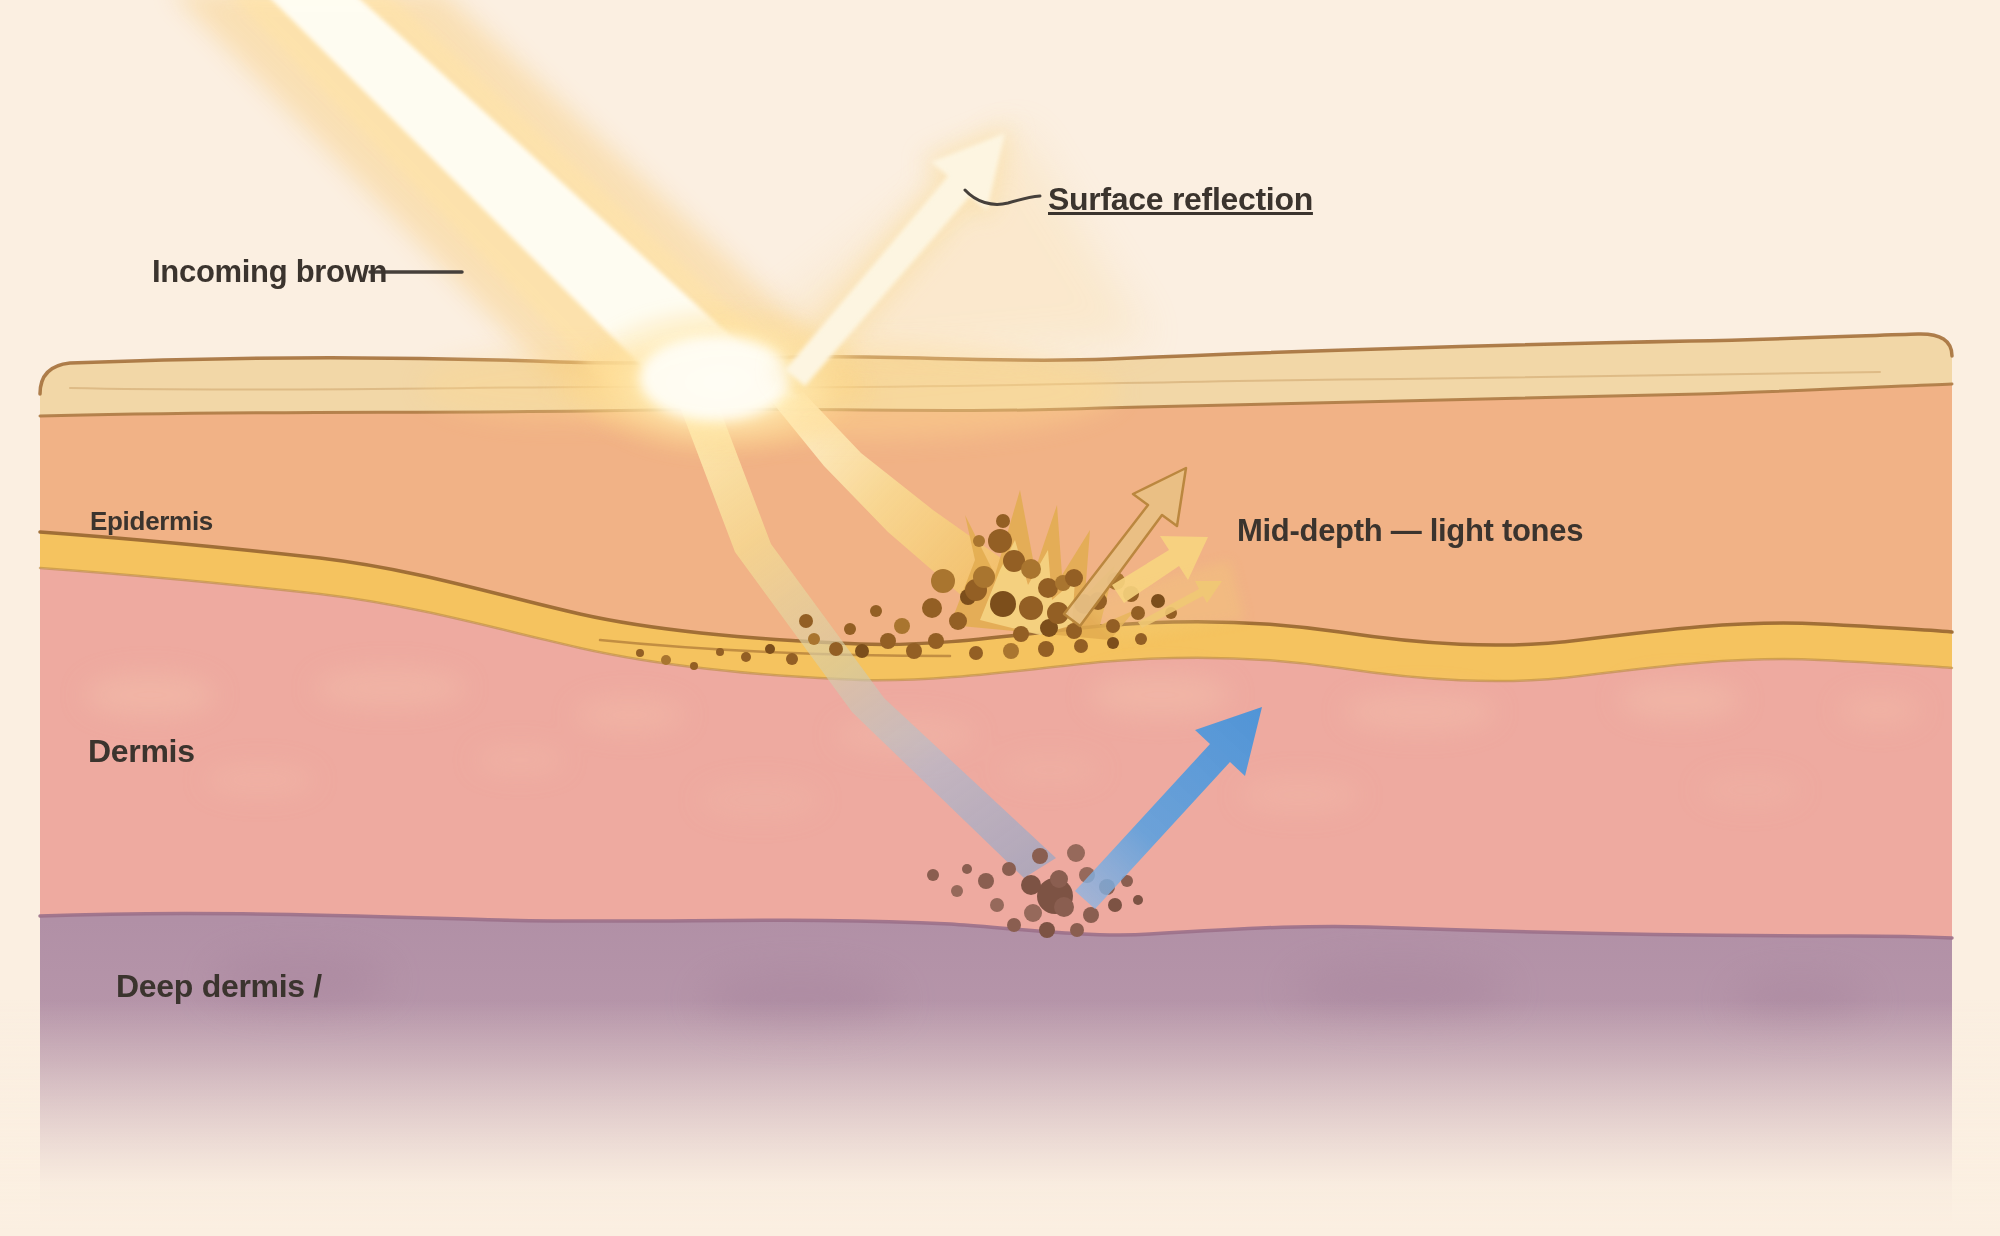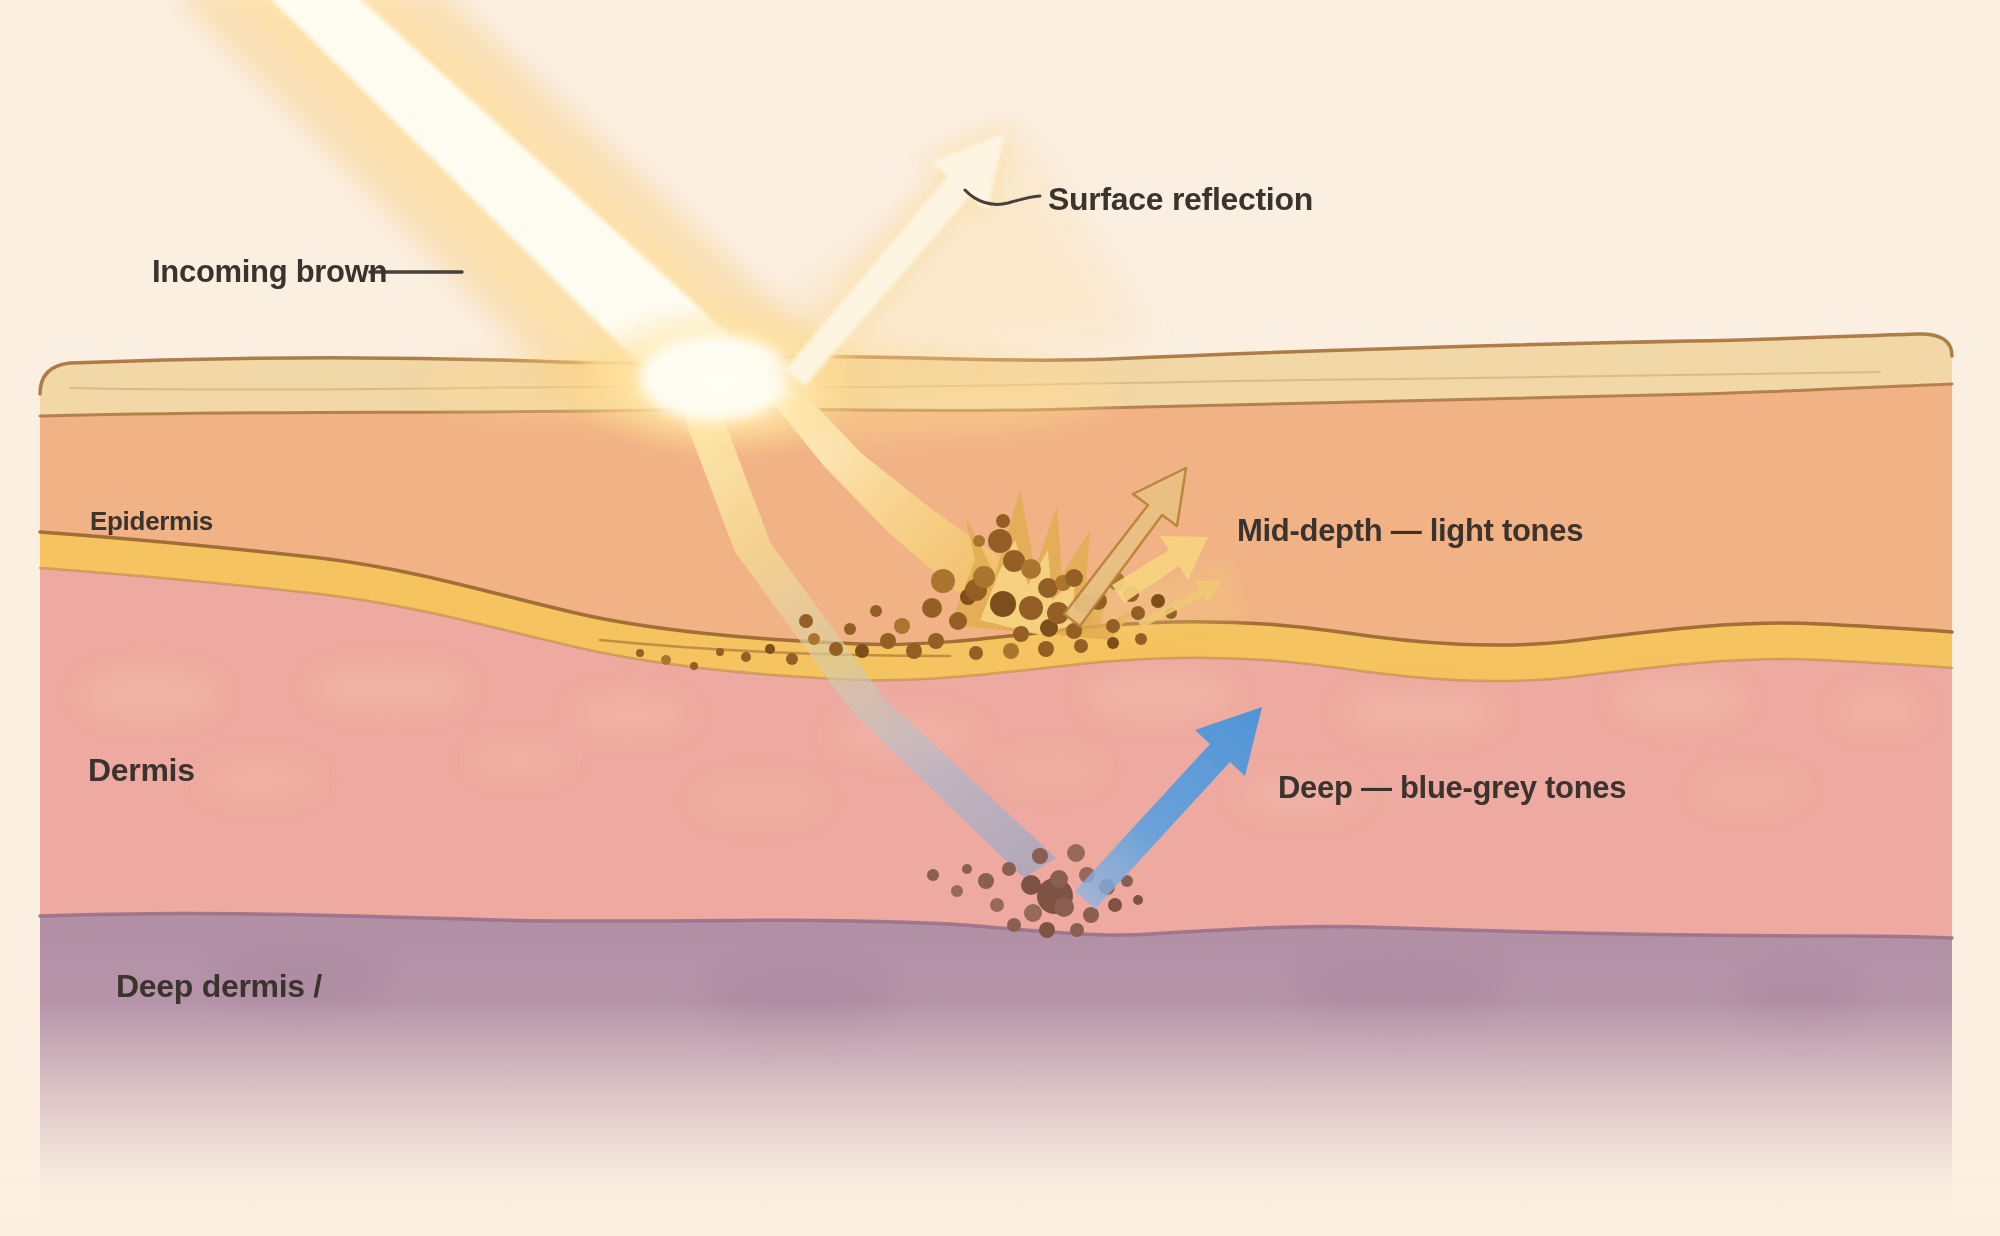--- a/index.html
+++ b/index.html
@@ -6,24 +6,24 @@
   .stage{
     position:relative;width:2000px;height:1236px;overflow:hidden;
     background:#fbefe1;font-family:"Liberation Sans",sans-serif;
   }
   .stage svg{position:absolute;left:0;top:0;}
   .lbl{
     position:absolute;font-weight:700;font-size:31px;line-height:36px;
     color:#3b342e;letter-spacing:-0.3px;white-space:nowrap;
   }
   .lbl-incoming{left:152px;top:254px;}
-  .lbl-surface{left:1048px;top:181px;font-size:32px;}
+  .lbl-surface{left:1048px;top:181px;font-size:32px;text-decoration:underline;}
   .lbl-epidermis{left:90px;top:503px;font-size:26px;}
   .lbl-middepth{left:1237px;top:513px;}
-  .lbl-dermis{left:88px;top:752px;font-size:32px;}
+  .lbl-dermis{left:88px;top:733px;font-size:32px;}
   .lbl-deeptones{left:1278px;top:770px;}
   .lbl-deepdermis{left:88px;top:961px;font-size:32px;line-height:50px;margin-left:28px;}
 </style>
 </head>
 <body>
 
 <div class="stage">
 
 <svg width="2000" height="1236" viewBox="0 0 2000 1236">
   <defs>
@@ -255,17 +255,16 @@
   </g>
 
   <rect x="0" y="1000" width="2000" height="236" fill="url(#gFade)"></rect>
 </svg>
 
   <div class="lbl lbl-incoming">Incoming brown</div>
   <div class="lbl lbl-surface">Surface reflection</div>
   <div class="lbl lbl-epidermis">Epidermis</div>
   <div class="lbl lbl-middepth">Mid-depth — light tones</div>
   <div class="lbl lbl-dermis">Dermis</div>
-  <div class="lbl lbl-deeptones">Deep — blue-grey tones</div>
   <div class="lbl lbl-deepdermis">
     <div>Deep dermis /</div>
   </div>
 </div>
 
 </body></html>

